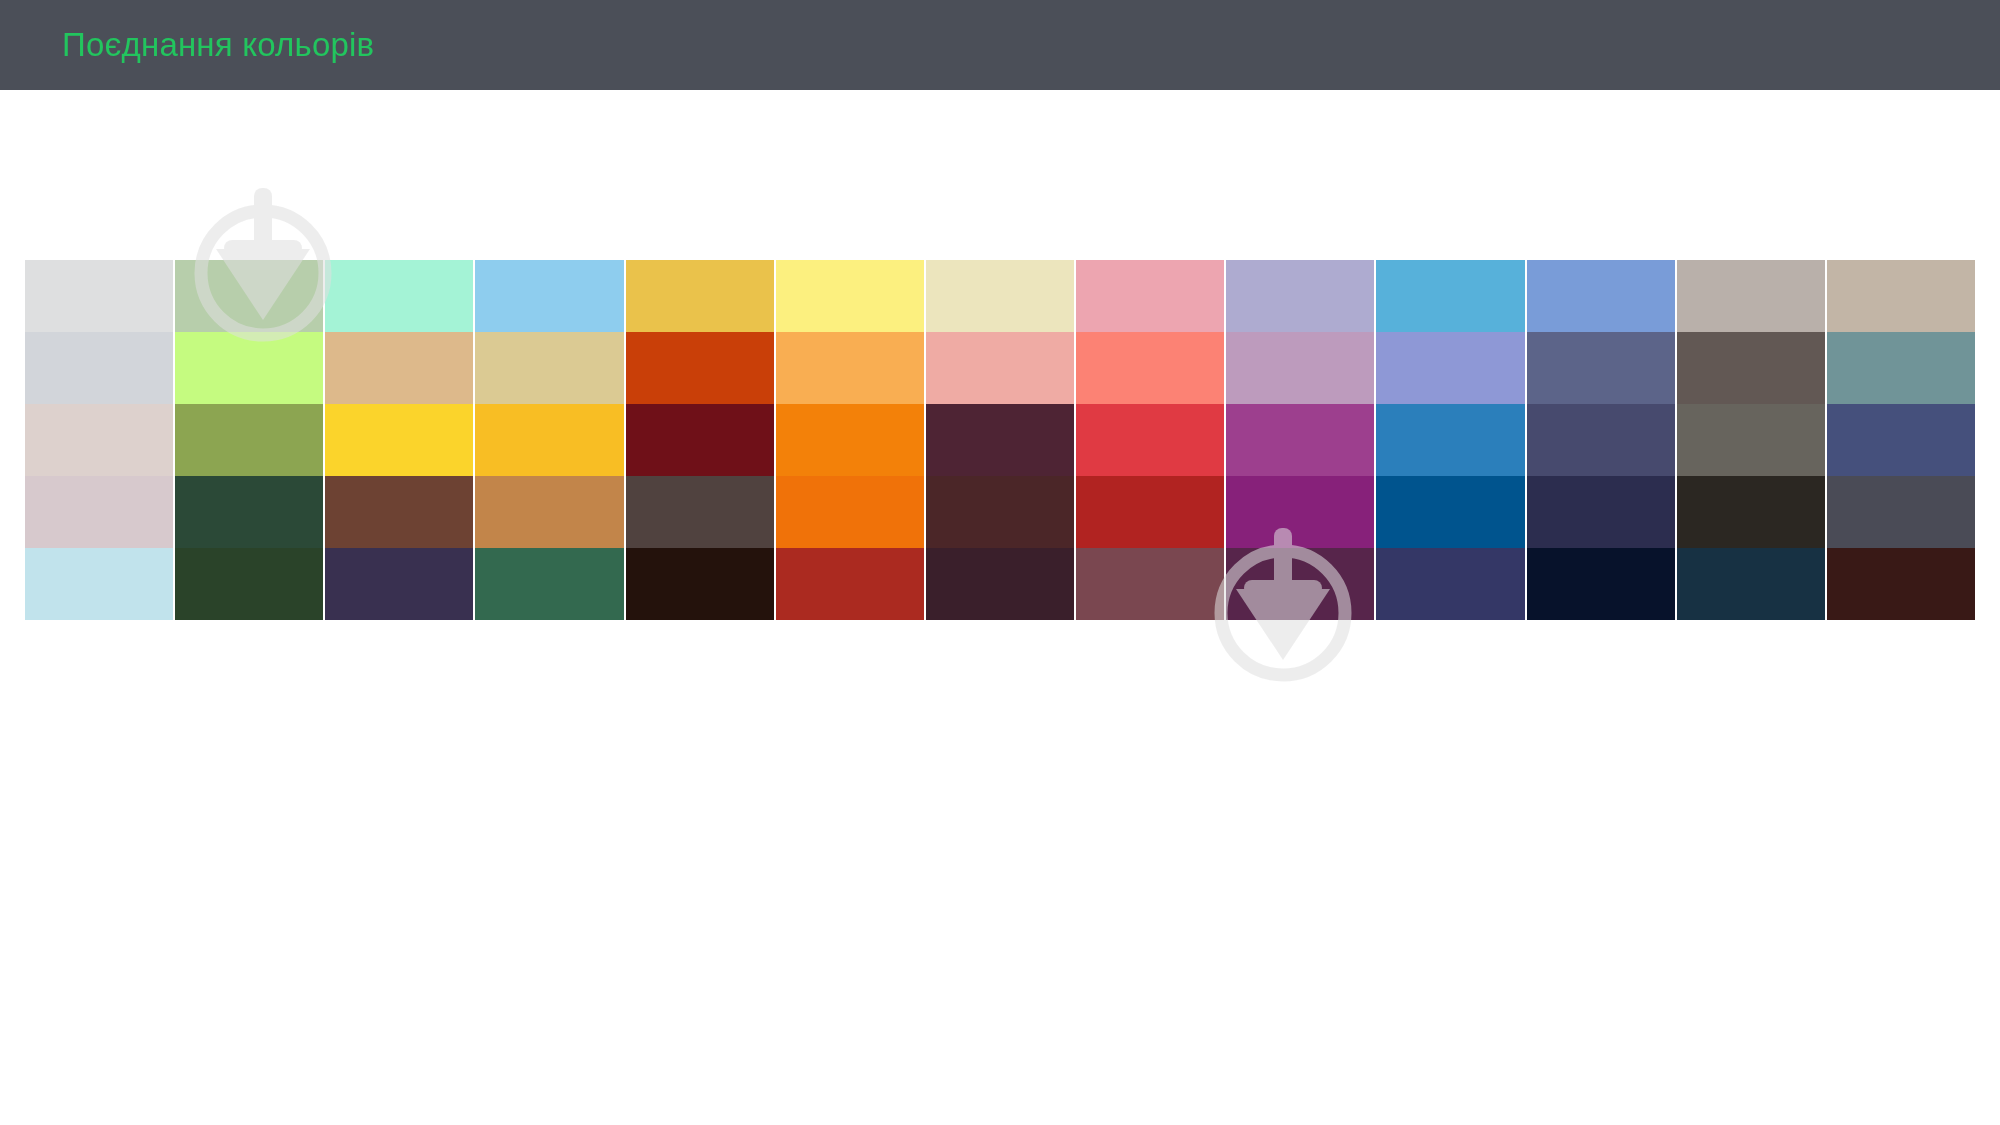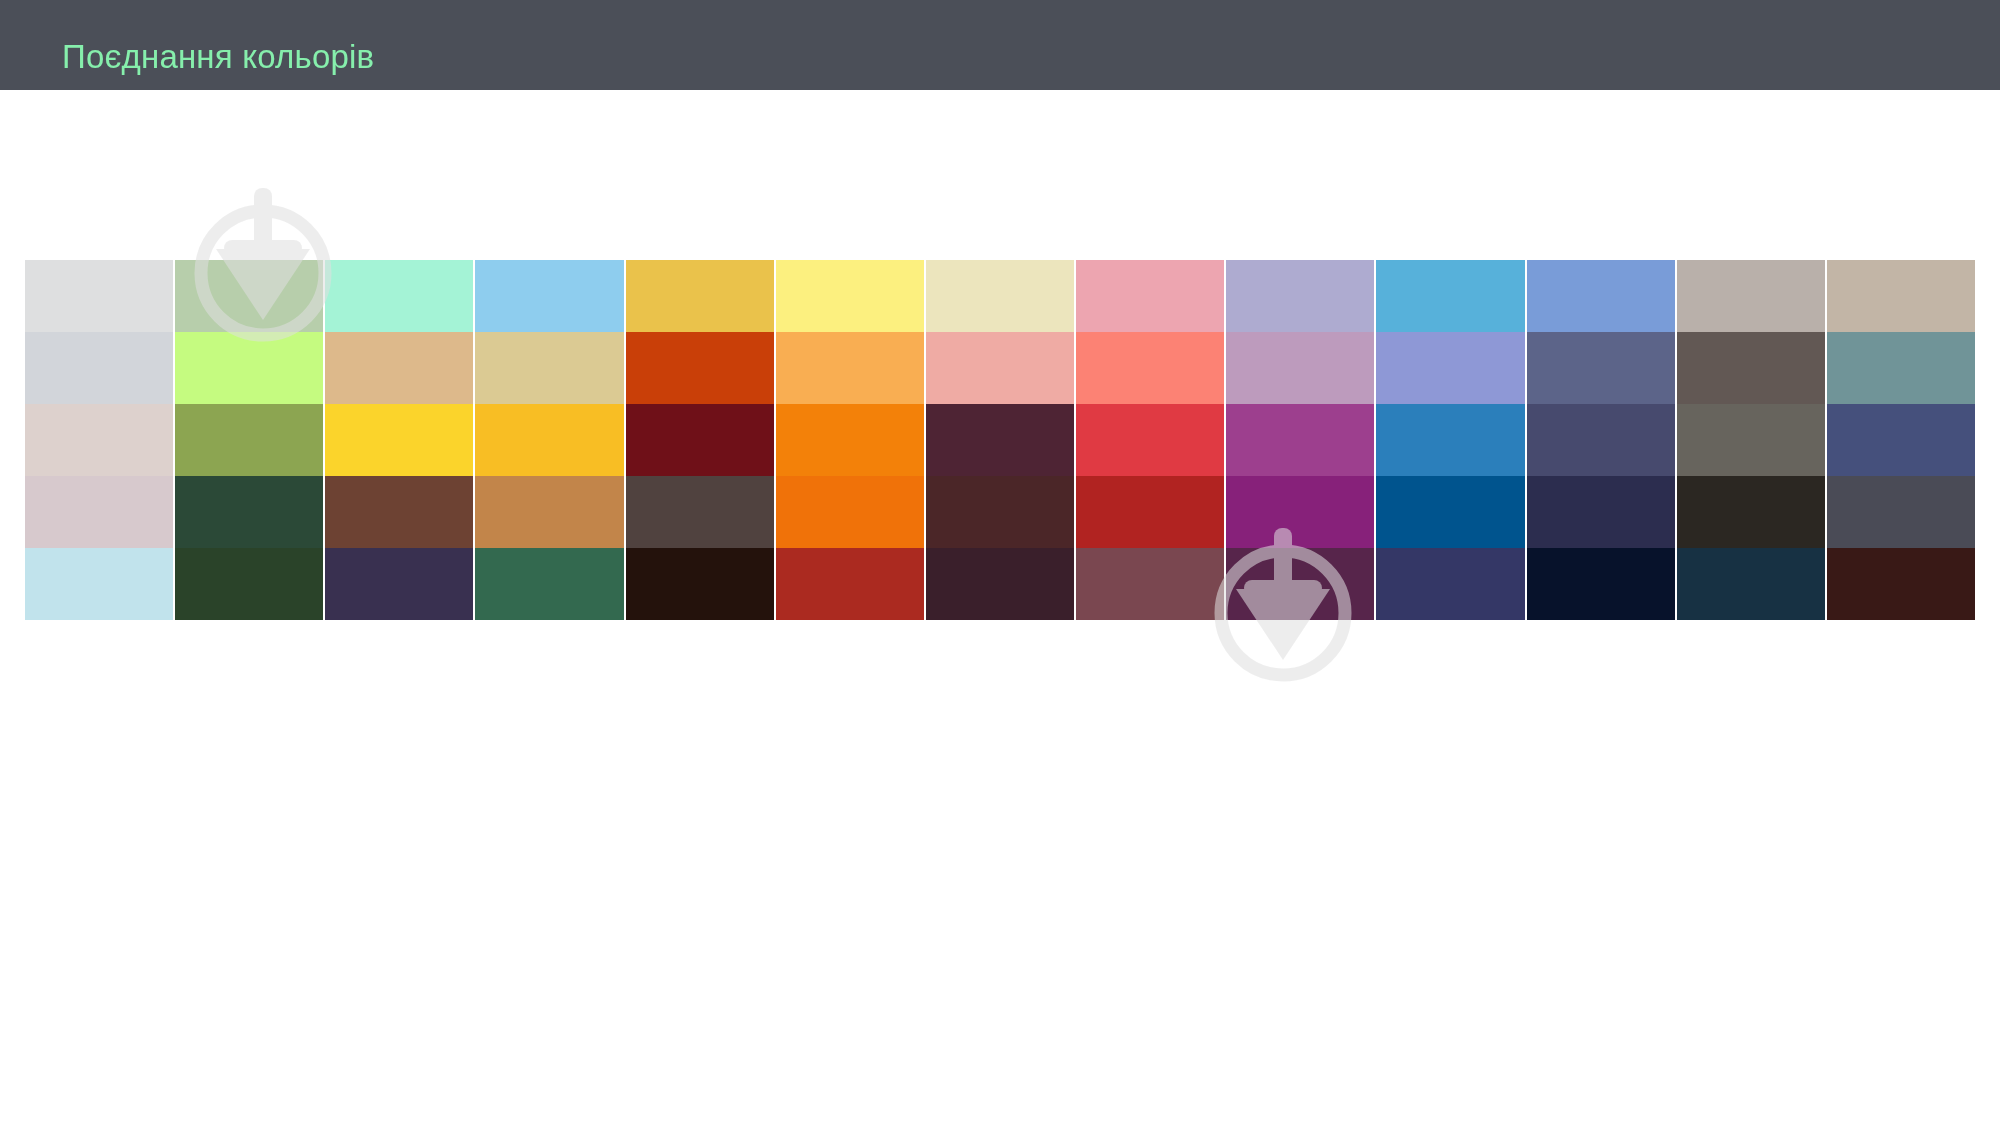--- a/index.html
+++ b/index.html
@@ -69,21 +69,21 @@
   .watermark svg { display: block; }
   #watermark-top { left: 178px; top: 178px; }
   #watermark-bottom { left: 1198px; top: 518px; }
 </style>
 </head>
 <body>
 
 <div id="slide" style="background: rgb(255, 255, 255);">
 
   <div id="header-bar" style="background: rgb(75, 79, 88);">
-    <div id="slide-title" style="color: #86efac; margin-top: 12px;">Поєднання кольорів</div>
+    <div id="slide-title" style="color: #22c55e;">Поєднання кольорів</div>
   </div>
 
   <div id="palette-grid">
       <div class="palette-column">
         <div class="swatch" title="#dedfe0" style="background: rgb(222, 223, 224);"></div>
         <div class="swatch" title="#d2d5da" style="background: rgb(210, 213, 218);"></div>
         <div class="swatch" title="#ddd1cd" style="background: rgb(221, 209, 205);"></div>
         <div class="swatch" title="#d7c9cd" style="background: rgb(215, 201, 205);"></div>
         <div class="swatch" title="#c1e3ec" style="background: rgb(193, 227, 236);"></div>
       </div>

